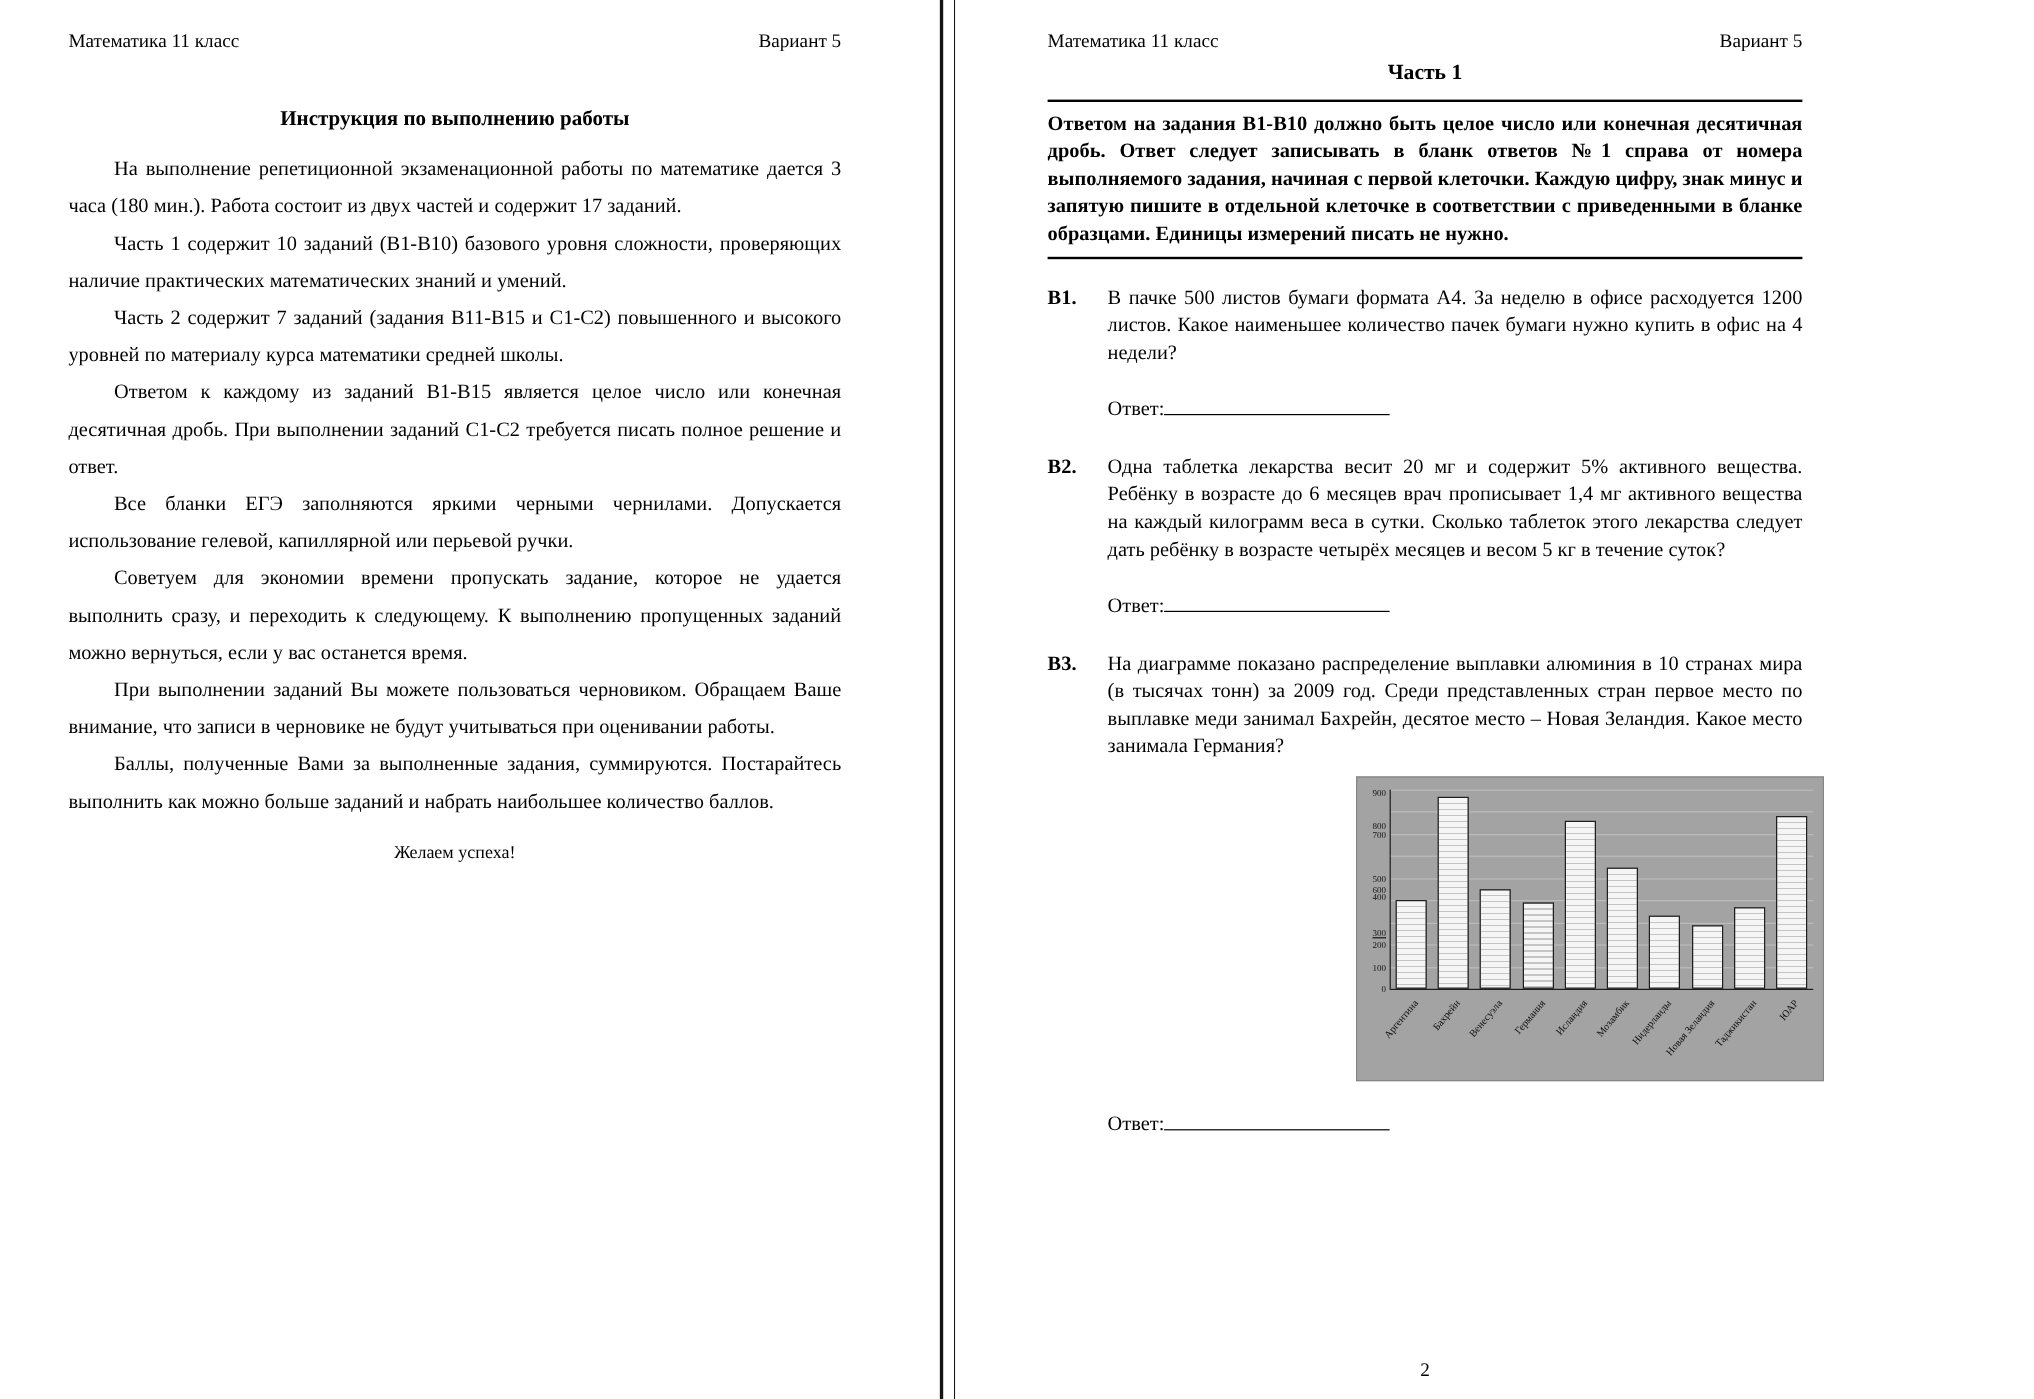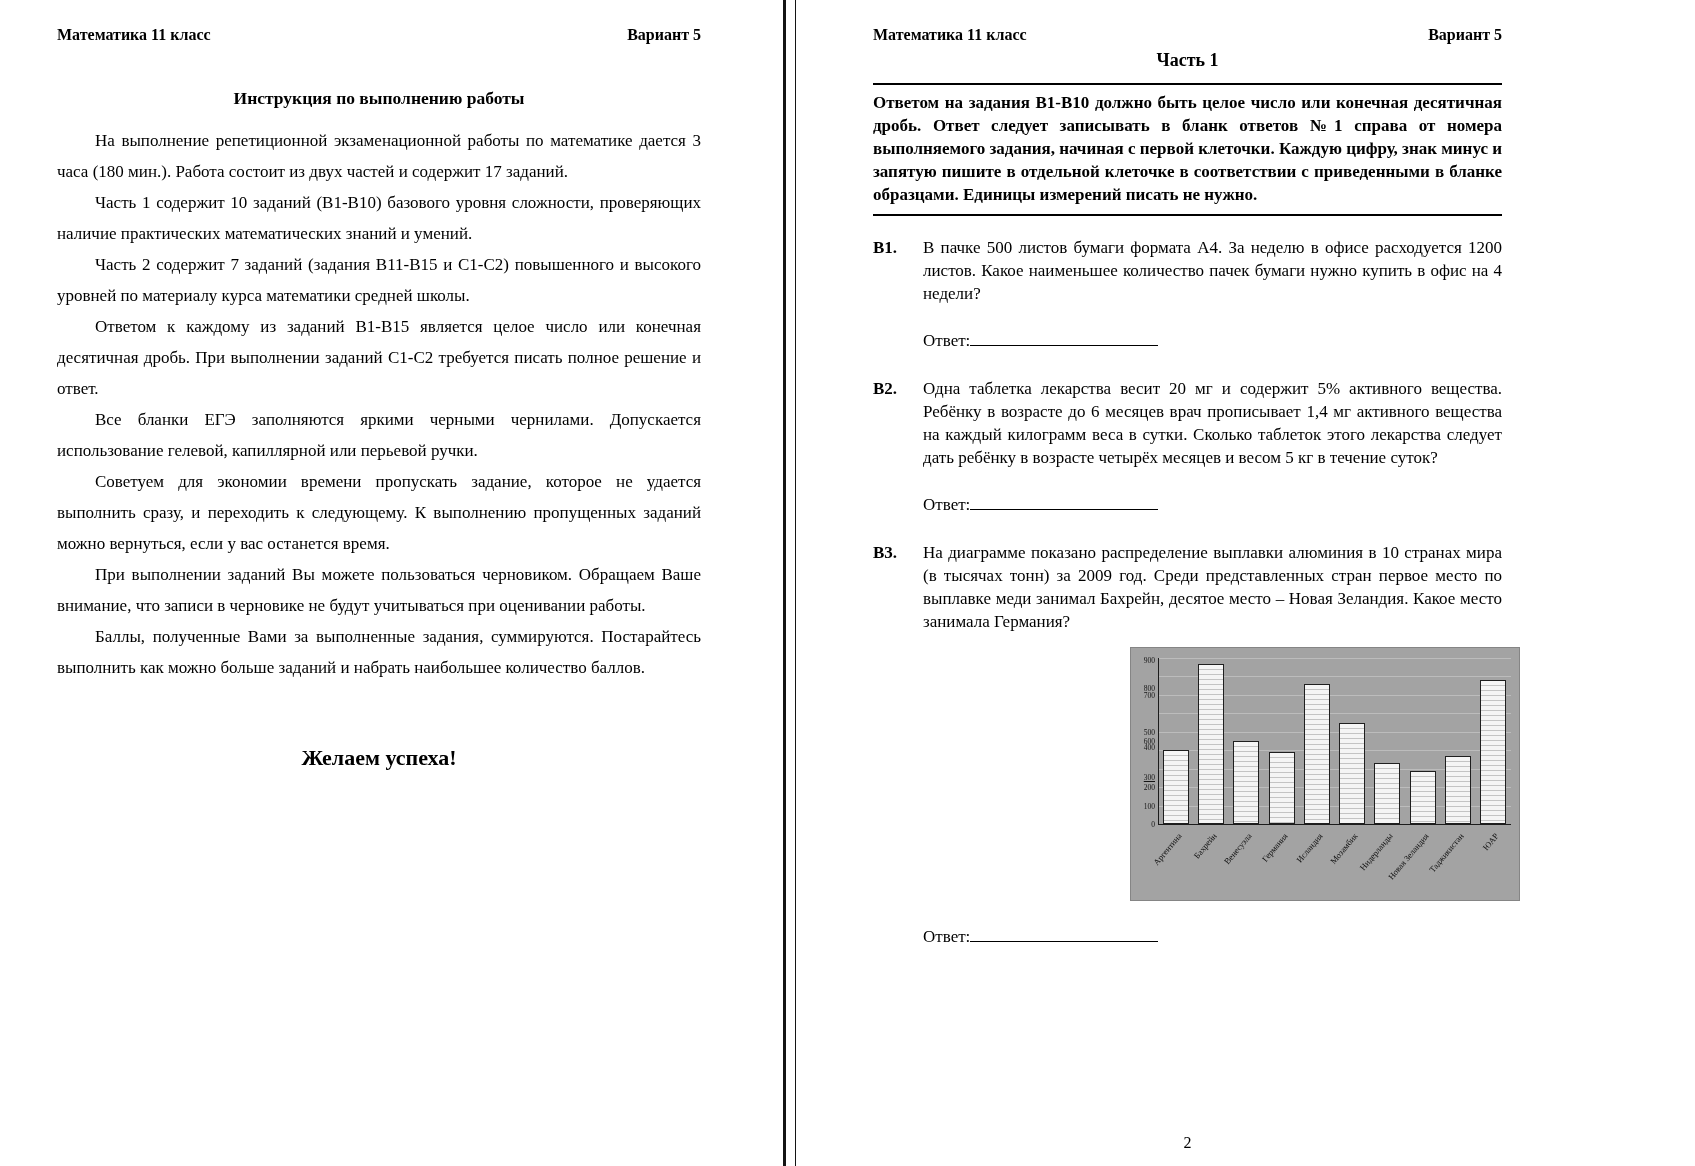--- a/index.html
+++ b/index.html
@@ -2,24 +2,24 @@
 <html><head>
 <meta charset="utf-8">
 <style>
   html,body{margin:0;padding:0;background:#ffffff;}
   .sheet{width:1695px;height:1166px;display:flex;background:#fff;
          font-family:"Liberation Serif","DejaVu Serif",serif;color:#000;overflow:hidden;}
   .page{box-sizing:border-box;position:relative;background:#fff;}
   .page.left{width:783px;padding:26px 82px 0 57px;}
   .divider{width:9px;height:100%;border-left:3px solid #141414;border-right:1px solid #141414;background:#fff;flex:none;}
   .page.right{flex:1;padding:26px 193px 0 77px;}
-  .page-header{display:flex;justify-content:space-between;font-size:16px;line-height:18px;font-weight:bold;}
+  .page-header{display:flex;justify-content:space-between;font-size:16px;line-height:18px;}
   .instr-title{font-size:17.5px;text-align:center;margin:44px 0 16px;font-weight:bold;}
   .para{font-size:17px;line-height:31px;text-align:justify;text-indent:38px;margin:0;}
-  .closing{margin-top:62px;text-align:center;font-weight:bold;font-size:22px;}
+  .closing{margin-top:20px;text-align:center;font-weight:normal;font-size:15px;}
   .part-title{font-size:18px;text-align:center;margin:6px 0 12px;font-weight:bold;}
   .instruction-box{border-top:2px solid #000;border-bottom:2px solid #000;padding:6px 0 8px;
                    font-weight:bold;font-size:17px;line-height:23px;text-align:justify;}
   .problem{display:flex;margin-top:20px;}
   .pid{width:50px;flex:none;font-weight:bold;font-size:17px;line-height:23px;}
   .pbody{flex:1;min-width:0;}
   .ptext{margin:0;font-size:17px;line-height:23px;text-align:justify;}
   .answer{margin-top:26px;margin-bottom:6px;font-size:17px;}
   .rule{display:inline-block;width:188px;height:14px;border-bottom:1px solid #000;vertical-align:baseline;}
   .page-number{position:absolute;bottom:14px;left:77px;right:193px;text-align:center;font-size:16px;}

